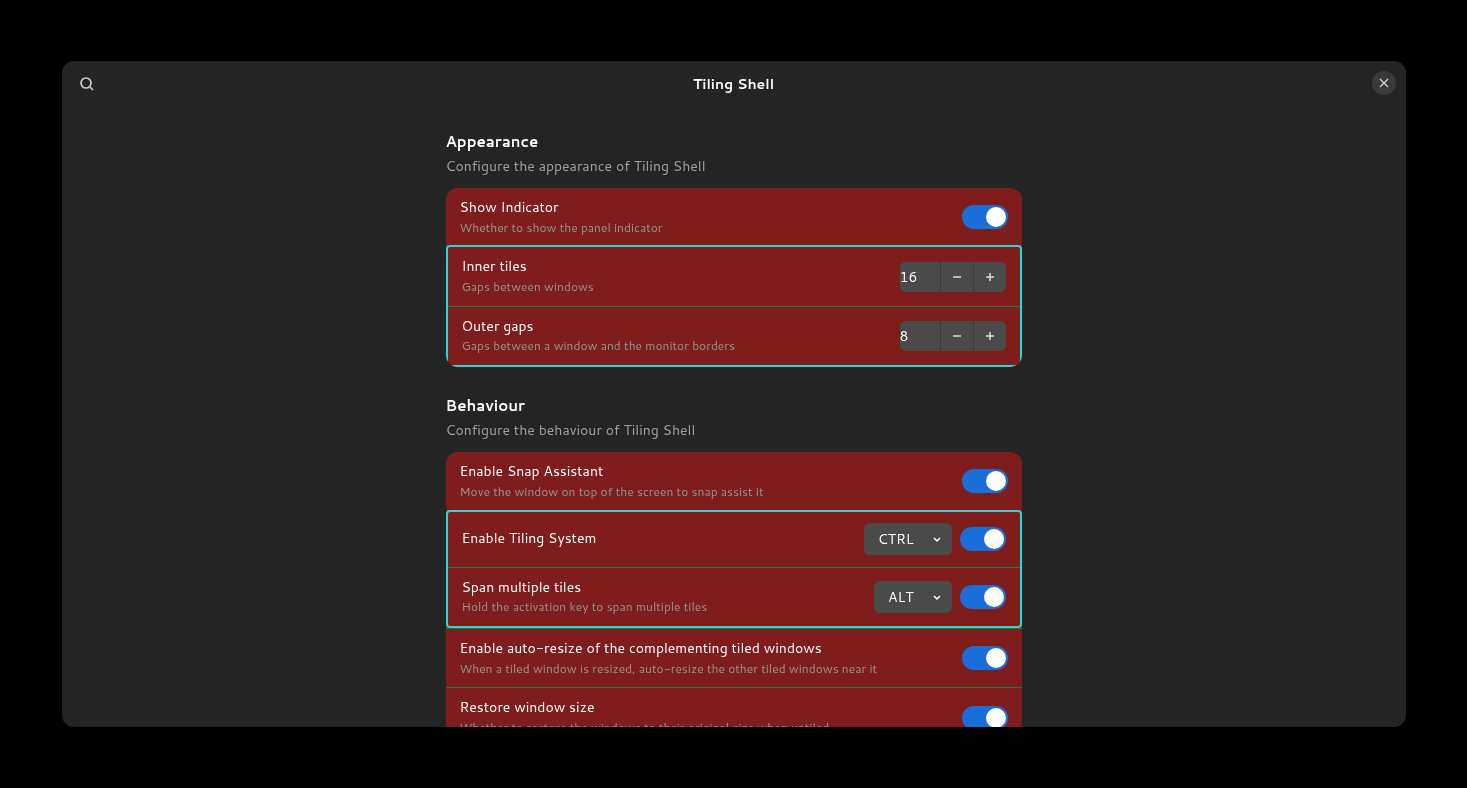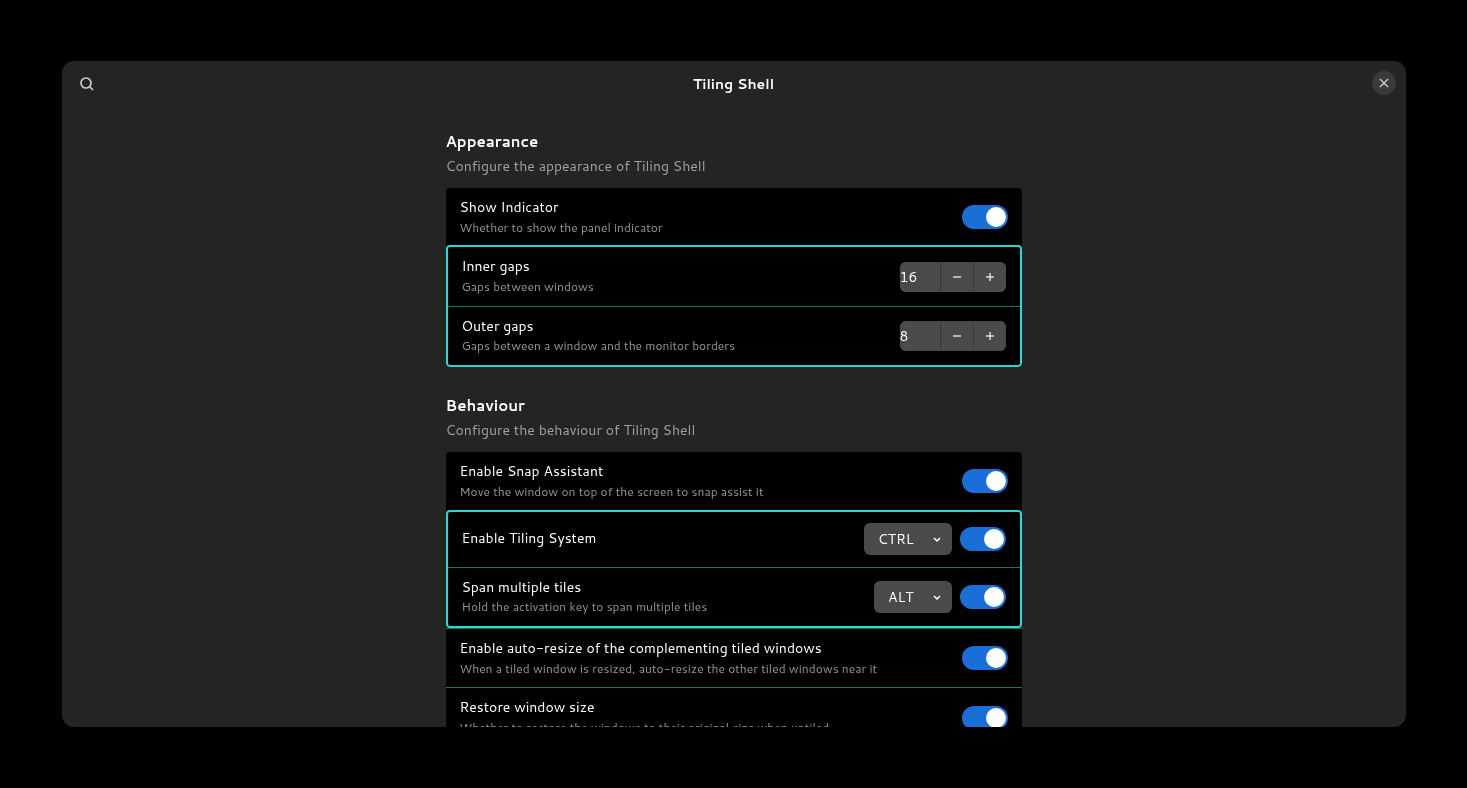--- a/index.html
+++ b/index.html
@@ -79,22 +79,22 @@
       font-weight: 700;
       color: #fff;
       margin-bottom: 4px;
     }
     .section-desc {
       font-size: 14px;
       color: #a0a0a0;
       margin-bottom: 12px;
     }
     .group {
-      background: #000000;
-      border-radius: 4px;
+      background: #7f1d1d;
+      border-radius: 12px;
       overflow: hidden;
     }
     .highlight-group {
       border: 2px solid #26d9d9;
       border-radius: 4px;
       margin-top: -1px;
     }
     .highlight-group .row:first-child {
       border-top: none;
     }
@@ -218,21 +218,21 @@
           <div class="row-text">
             <div class="row-title">Show Indicator</div>
             <div class="row-sub">Whether to show the panel indicator</div>
           </div>
           <div class="toggle"></div>
         </div>
 
         <div class="highlight-group">
           <div class="row">
             <div class="row-text">
-              <div class="row-title">Inner gaps</div>
+              <div class="row-title">Inner tiles</div>
               <div class="row-sub">Gaps between windows</div>
             </div>
             <div class="stepper">
               <div class="stepper-val">16</div>
               <div class="stepper-btn">
                 <svg width="12" height="12" viewBox="0 0 12 12" stroke="currentColor" stroke-width="1.5">
                     <line x1="2" y1="6" x2="10" y2="6"></line>
                   </svg>
               </div>
               <div class="stepper-btn">

